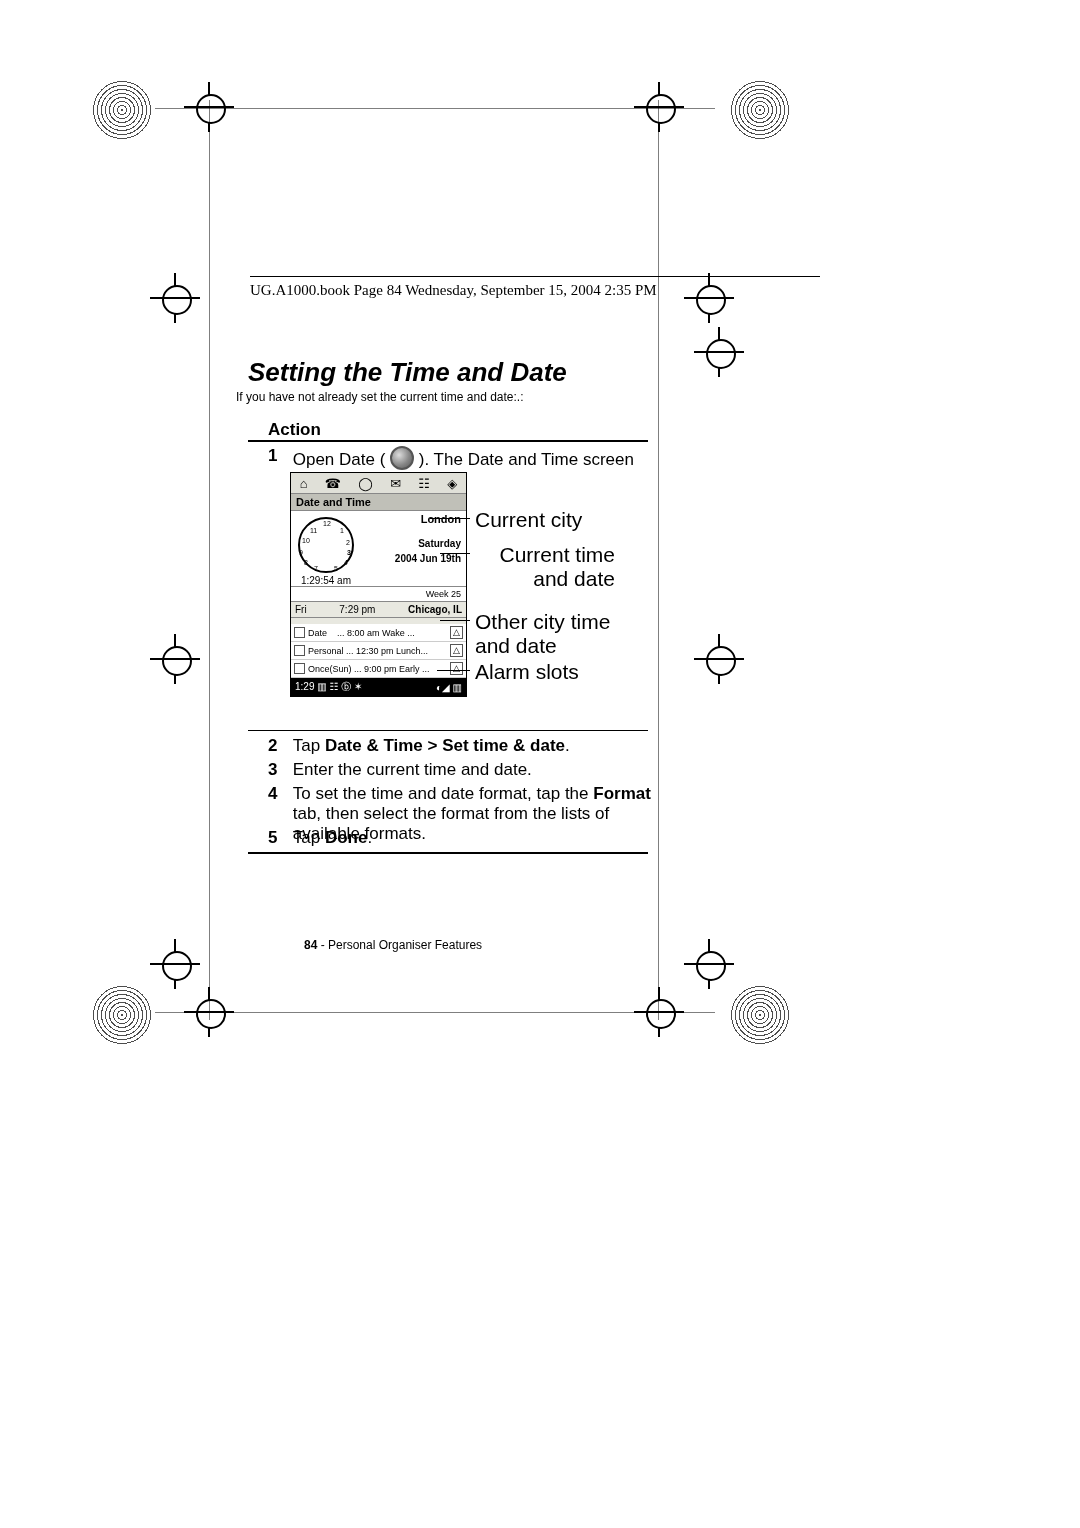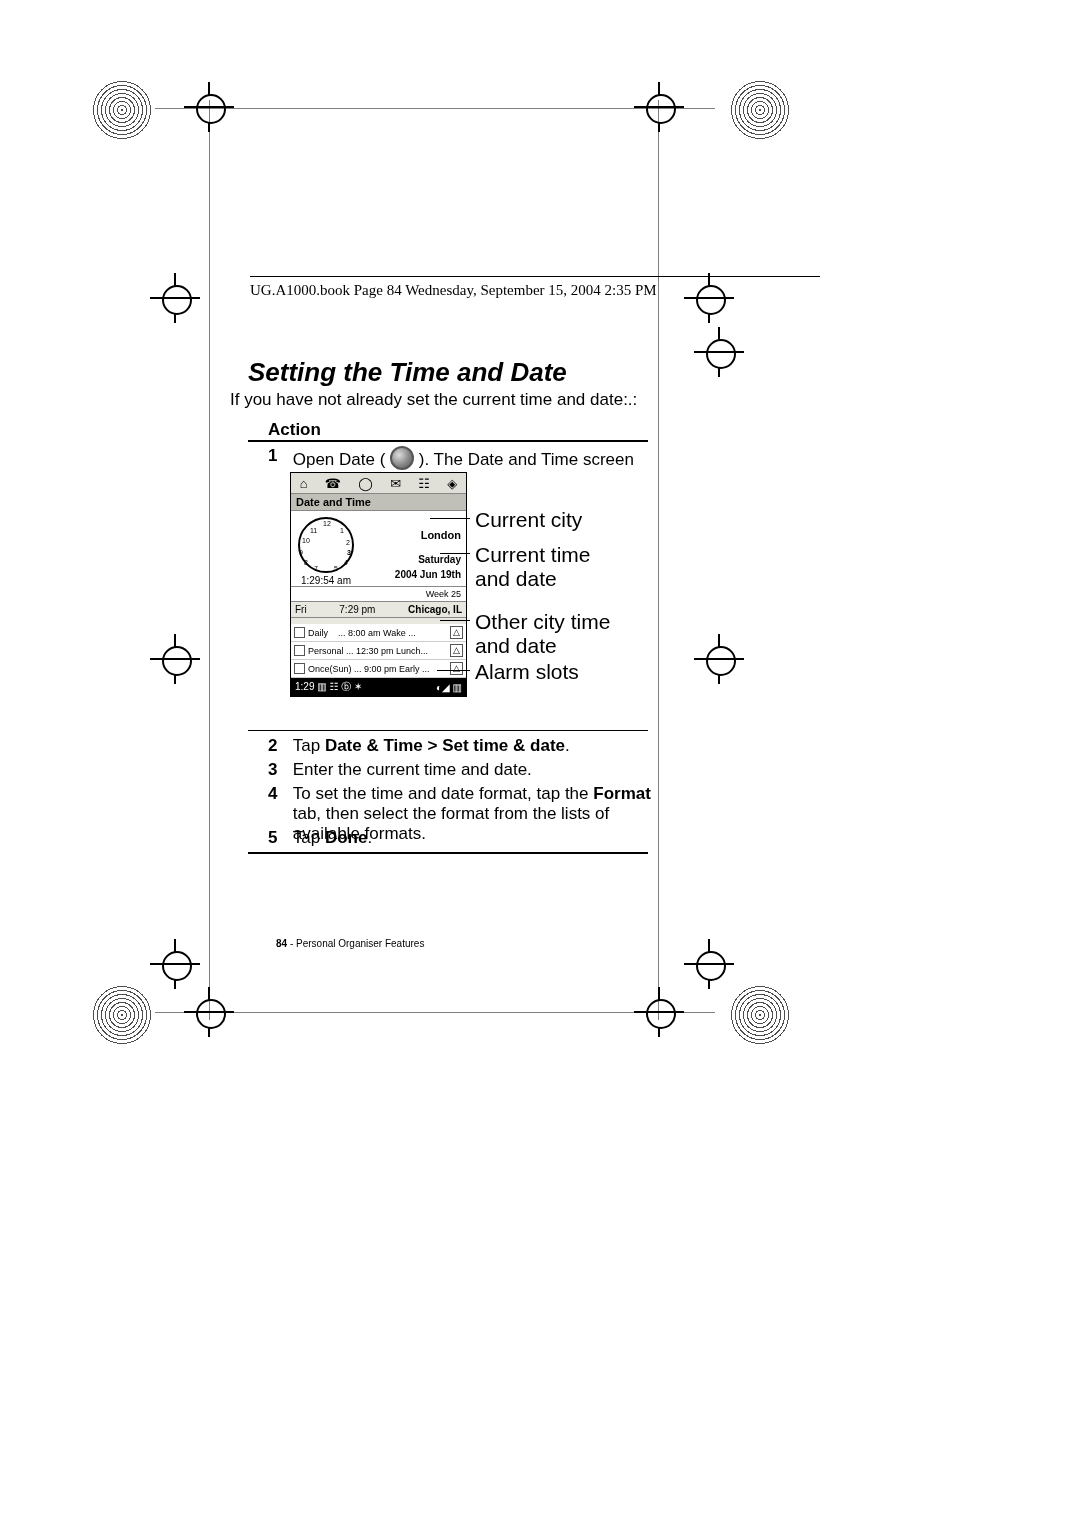--- a/index.html
+++ b/index.html
@@ -66,23 +66,23 @@
     position: absolute;
     left: 248px;
     top: 357px;
     font-family: Arial, sans-serif;
     font-style: italic;
     font-weight: bold;
     font-size: 26px;
   }
   .intro {
     position: absolute;
-    left: 230px;
+    left: 236px;
     top: 390px;
-    font-size: 17px;
+    font-size: 12px;
   }
   .action-head {
     position: absolute;
     left: 268px;
     top: 420px;
     font-weight: bold;
     font-size: 17px;
   }
   .action-rule {
     position: absolute;
@@ -156,21 +156,21 @@
     border-radius: 50%;
     margin: 6px auto 2px;
     position: relative;
     font-size: 7px;
   }
   .ss-clock span { position: absolute; }
   .ss-time { font-size: 10px; }
   .ss-main-right {
     flex: 1;
     text-align: right;
-    padding: 16px 5px 2px 0;
+    padding: 0 5px 2px 0;
     line-height: 1.5;
   }
   .ss-main-right .city { font-weight: bold; }
   .ss-main-right .day { font-weight: bold; font-size: 10px; }
   .ss-main-right .date { font-weight: bold; font-size: 10px; }
   .ss-week-row {
     display: flex;
     justify-content: flex-end;
     background: #fff;
     font-size: 9px;
@@ -219,23 +219,23 @@
     height: 1px;
     background: #000;
   }
   .callout-text {
     position: absolute;
     font-size: 21px;
   }
 
   .footer {
     position: absolute;
-    left: 232px;
+    left: 260px;
     top: 938px;
-    font-size: 10px;
+    font-size: 12px;
     padding-left: 44px;
   }
 </style>
 </head>
 <body>
 
 <div class="crop-mark" style="left:92px; top:80px;">
     <div class="crop-circle"></div>
   </div>
 <div class="crop-mark" style="left:730px; top:80px;">
@@ -346,21 +346,21 @@
     <span>Week 25</span>
   </div>
   <div class="ss-other">
     <span>Fri</span>
     <span>7:29 pm</span>
     <span class="right">Chicago, IL</span>
   </div>
   <div style="height:6px; background:#e8e8e0;"></div>
   <div class="ss-alarm">
     <div class="box"></div>
-    <div class="text"><span>Daily</span>&nbsp;&nbsp;&nbsp;&nbsp;<span>...    8:00 am  Wake  ...</span></div>
+    <div class="text"><span>Date</span>&nbsp;&nbsp;&nbsp;&nbsp;<span>...    8:00 am  Wake  ...</span></div>
     <div class="bell">△</div>
   </div>
   <div class="ss-alarm">
     <div class="box"></div>
     <div class="text"><span>Personal</span>&nbsp;<span>...  12:30 pm Lunch...</span></div>
     <div class="bell">△</div>
   </div>
   <div class="ss-alarm">
     <div class="box"></div>
     <div class="text"><span>Once(Sun)</span>&nbsp;<span>...    9:00 pm  Early  ...</span></div>
@@ -372,21 +372,21 @@
       <span> ▥ ☷ ⓑ ✶</span>
     </span>
     <span>◐◢ ▥</span>
   </div>
 </div>
 
 <div class="callout-line" style="left:430px; top:518px; width:40px;"></div>
 <div class="callout-text" style="left:475px; top:508px;">Current city</div>
 
 <div class="callout-line" style="left:440px; top:553px; width:30px;"></div>
-<div class="callout-text" style="left:475px; top:543px; width:140px;">Current time and date</div>
+<div class="callout-text" style="left:475px; top:543px; width:140px;text-align:right;">Current time and date</div>
 
 <div class="callout-line" style="left:440px; top:620px; width:30px;"></div>
 <div class="callout-text" style="left:475px; top:610px; width:160px;">Other city time and date</div>
 
 <div class="callout-line" style="left:437px; top:670px; width:33px;"></div>
 <div class="callout-text" style="left:475px; top:660px;">Alarm slots</div>
 
 <div class="action-rule" style="top:730px;"></div>
 
 <div class="step" style="top:736px;">

